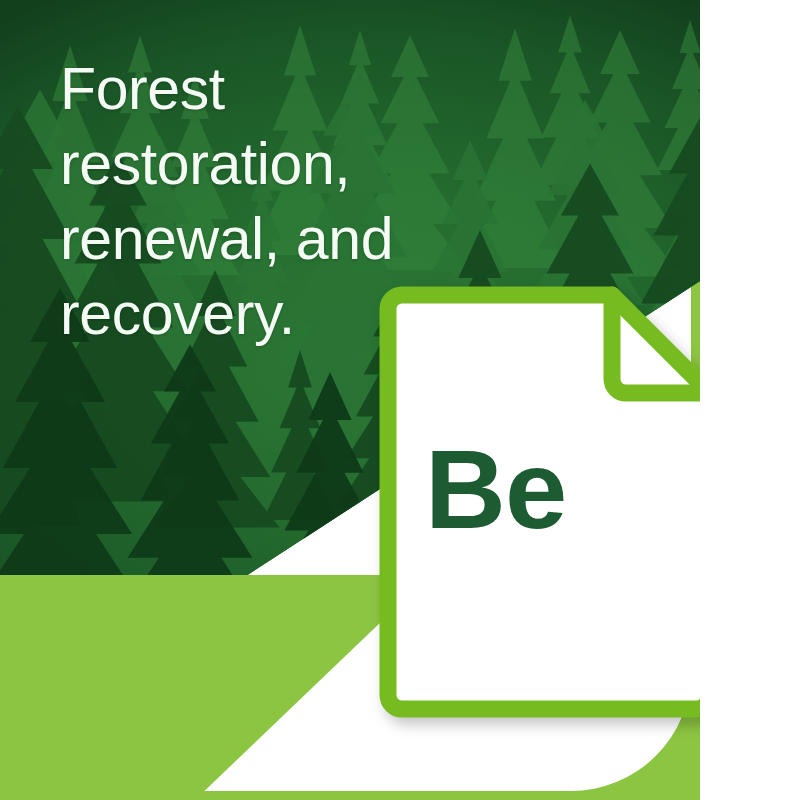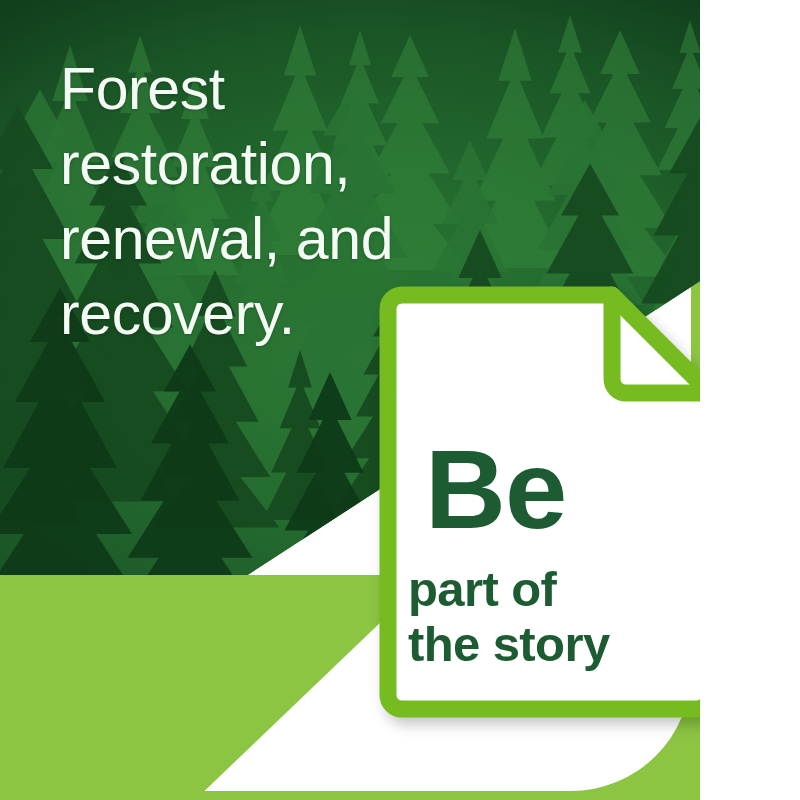--- a/index.html
+++ b/index.html
@@ -217,17 +217,15 @@
                Z" fill="#ffffff" stroke="#76bc21" stroke-width="17" stroke-linejoin="round"></path>
       <path d="M238,12
                L238,96
                A14,14 0 0 0 252,110
                L336,110" fill="none" stroke="#76bc21" stroke-width="17" stroke-linejoin="round" stroke-linecap="round"></path>
     </svg>
   </div>
 
   <div class="doc-text">
     <p class="doc-be">Be</p>
-    <p class="doc-sub">part of
-the story</p>
   </div>
 
 </div>
 
 </body></html>

